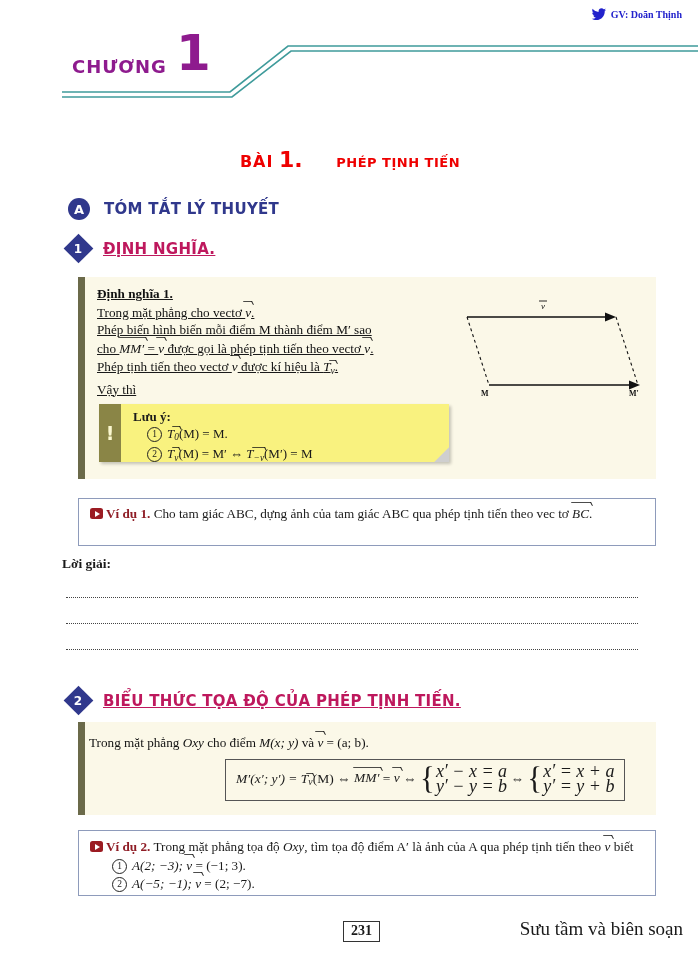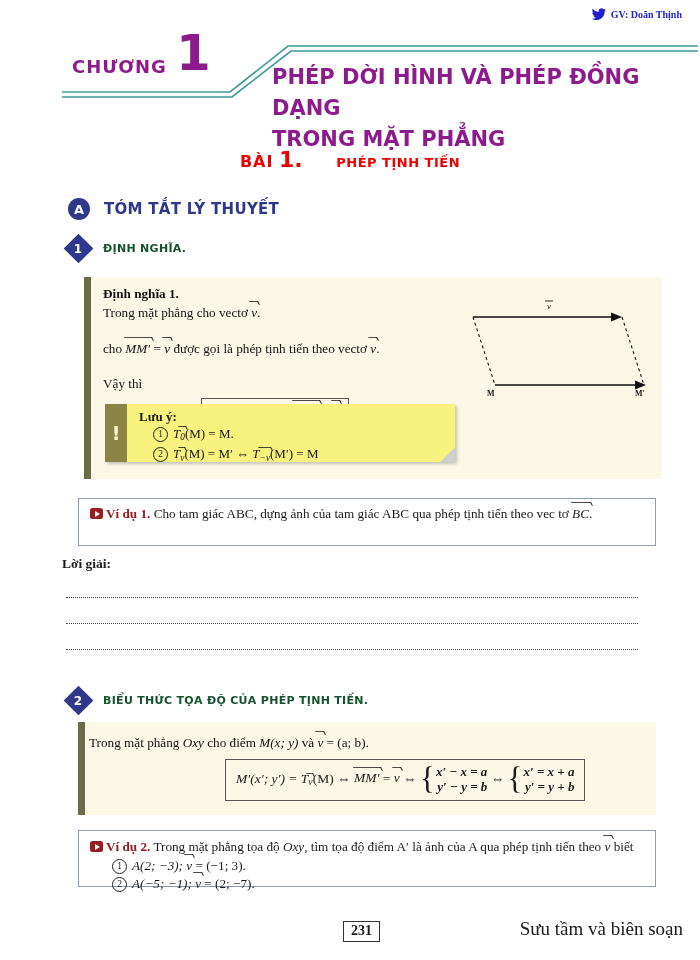--- a/index.html
+++ b/index.html
@@ -143,23 +143,24 @@
     transform: rotate(-45deg);
     color: #ffffff;
     font-family: "DejaVu Sans", sans-serif;
     font-weight: bold;
     font-size: 12px;
     line-height: 1;
   }
   .sub-head-label {
     font-family: "DejaVu Sans", sans-serif;
     font-weight: bold;
-    font-size: 11px;
-    color: #14532d;
+    font-size: 15px;
+    color: #be185d;
     letter-spacing: 0.3px;
+    text-decoration: underline;
   }
 
   
   .theory-box {
     position: absolute;
     background: #fbf8e8;
     border-left: 7px solid #6b6a4a;
     box-sizing: border-box;
   }
   .theory-text {
@@ -342,74 +343,69 @@
   }
   .brace {
     font-size: 31px;
     font-family: "Liberation Serif", serif;
     line-height: 0.82;
     margin-right: 1px;
     font-weight: 300;
   }
   .cases-rows {
     display: inline-block;
-    font-size: 13px;
+    font-size: 18px;
     line-height: 15.5px;
-    text-align: right;
-    font-weight: bold;
+    text-align: left;
   }
 </style>
 </head>
 <body>
 
 <div class="author-line">
   <svg class="bird-icon" width="15" height="13" viewBox="0 0 24 20">
     <path fill="#2222cc" d="M24 2.4c-.9.4-1.8.7-2.8.8 1-.6 1.8-1.6 2.2-2.7-.9.6-2 1-3.1 1.2C19.4.7 18.2 0 16.8 0c-2.6 0-4.7 2.1-4.7 4.8 0 .4 0 .7.1 1.1C8.3 5.7 4.9 3.8 2.6.9c-.4.7-.6 1.6-.6 2.4 0 1.7.8 3.1 2.1 4-.8 0-1.5-.2-2.2-.6v.1c0 2.3 1.6 4.2 3.8 4.7-.4.1-.8.2-1.2.2-.3 0-.6 0-.9-.1.6 1.9 2.3 3.3 4.4 3.3-1.6 1.3-3.6 2-5.8 2-.4 0-.8 0-1.1-.1 2.1 1.3 4.6 2.1 7.3 2.1 8.8 0 13.6-7.4 13.6-13.8v-.6c.9-.7 1.7-1.6 2.3-2.5z"></path>
   </svg>
   <span>GV: Doãn Thịnh</span>
 </div>
 
 <div class="chapter-head">
   <svg class="deco-svg" width="640" height="76" viewBox="0 0 640 76">
     <polyline points="2,64 170,64 228,18 638,18" fill="none" stroke="#3f9b9b" stroke-width="1.6"></polyline>
     <polyline points="2,69 172,69 231,23 638,23" fill="none" stroke="#3f9b9b" stroke-width="1.6"></polyline>
   </svg>
   <div class="chapter-word">CHƯƠNG</div>
   <div class="chapter-num">1</div>
-  <div class="chapter-title">
-    <div>PHÉP DỜI HÌNH VÀ PHÉP ĐỒNG DẠNG</div>
-    <div>TRONG MẶT PHẲNG</div>
-  </div>
 </div>
 
 <div class="lesson-title">
   <span class="lesson-bai">BÀI</span>
   <span class="lesson-num">1.</span>
   <span class="lesson-name">PHÉP TỊNH TIẾN</span>
 </div>
 
 <div class="sec-a">
   <div class="badge-circle">A</div>
   <div class="sec-a-label">TÓM TẮT LÝ THUYẾT</div>
 </div>
 
 <div class="sub-head" style="top:238px;">
   <div class="badge-diamond">
       <span>1</span>
     </div>
   <div class="sub-head-label">ĐỊNH NGHĨA.</div>
 </div>
 
-<div class="theory-box" style="left:84px; top:277px; width:578px; height:202px;">
+<div class="theory-box" style="left:78px; top:277px; width:578px; height:202px;text-decoration:underline;">
   <div class="theory-text" style="padding:8px 0 0 12px; width:375px;">
     <b>Định nghĩa 1.</b><br>
     <span><span>Trong mặt phẳng cho vectơ </span><span class="vec">v</span><span>.</span></span><br>
-    <br>
+    <span>Phép biến hình biến mỗi điểm M thành điểm M′ sao</span><br>
     <span><span>cho </span><span class="vecwide">MM′</span><span> = </span><span class="vec">v</span><span> được gọi là phép tịnh tiến theo vectơ </span><span class="vec">v</span><span>.</span></span><br>
-    <br>
+    <span><span>Phép tịnh tiến theo vectơ </span><span class="vec">v</span><span> được kí hiệu là </span><span class="mi">T</span><span class="sub vec">v</span><span>.</span></span><br>
     <span>Vậy thì</span>
   </div>
   <div style="text-align:left; padding-left:110px; margin-top:6px;">
     <span class="formula-box"><span class="mi">T</span><span class="sub vec">v</span><span>(M) = M′ ⇔ </span><span class="vecwide">MM′</span><span> = </span><span class="vec">v</span></span>
   </div>
 
   <div class="figure-wrap" style="left:368px; top:18px;">
     <svg width="200" height="105" viewBox="0 0 200 105">
       <rect x="0" y="0" width="200" height="105" fill="#fbf8e8"></rect>
 
@@ -480,21 +476,21 @@
           <span class="brace">{</span>
           <span class="cases-rows">
             <span class="mi" style="display:block">x′ = x + a</span>
             <span class="mi" style="display:block">y′ = y + b</span>
           </span>
         </span>
     </span>
   </div>
 </div>
 
-<div class="example-box" style="left:78px; top:830px; width:578px; height:57px;">
+<div class="example-box" style="left:78px; top:830px; width:578px; height:66px;">
   <span class="yt-icon"></span><span class="ex-label">Ví dụ 2.</span>
   <span> <span>Trong mặt phẳng tọa độ </span><span class="mi">Oxy</span><span>, tìm tọa độ điểm A′ là ảnh của A qua phép tịnh</span></span>
   <span><span>tiến theo </span><span class="vec">v</span><span> biết</span></span>
   <div style="margin-left:22px;">
     <span class="circnum">1</span><span class="mi">A(2; −3); </span><span class="vec">v</span><span> = (−1; 3).</span>
   </div>
   <div style="margin-left:22px;">
     <span class="circnum">2</span><span class="mi">A(−5; −1); </span><span class="vec">v</span><span> = (2; −7).</span>
   </div>
 </div>

